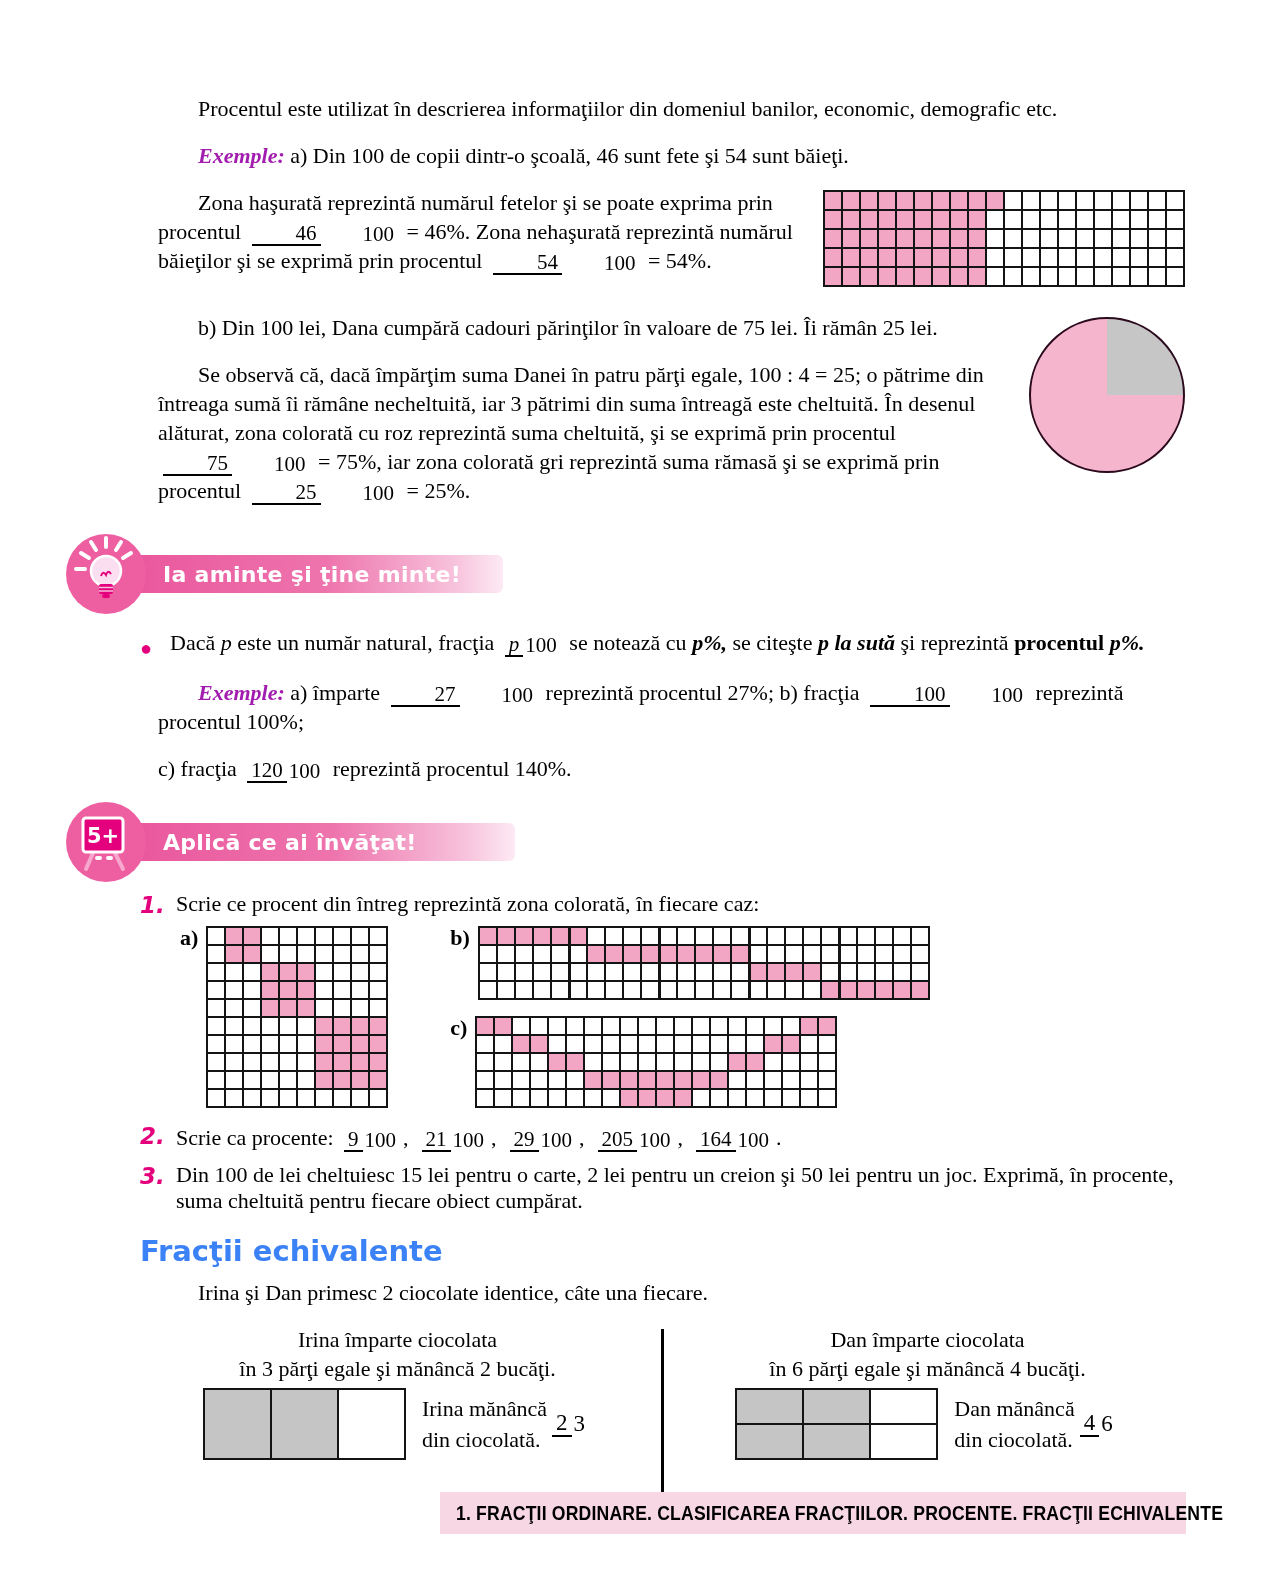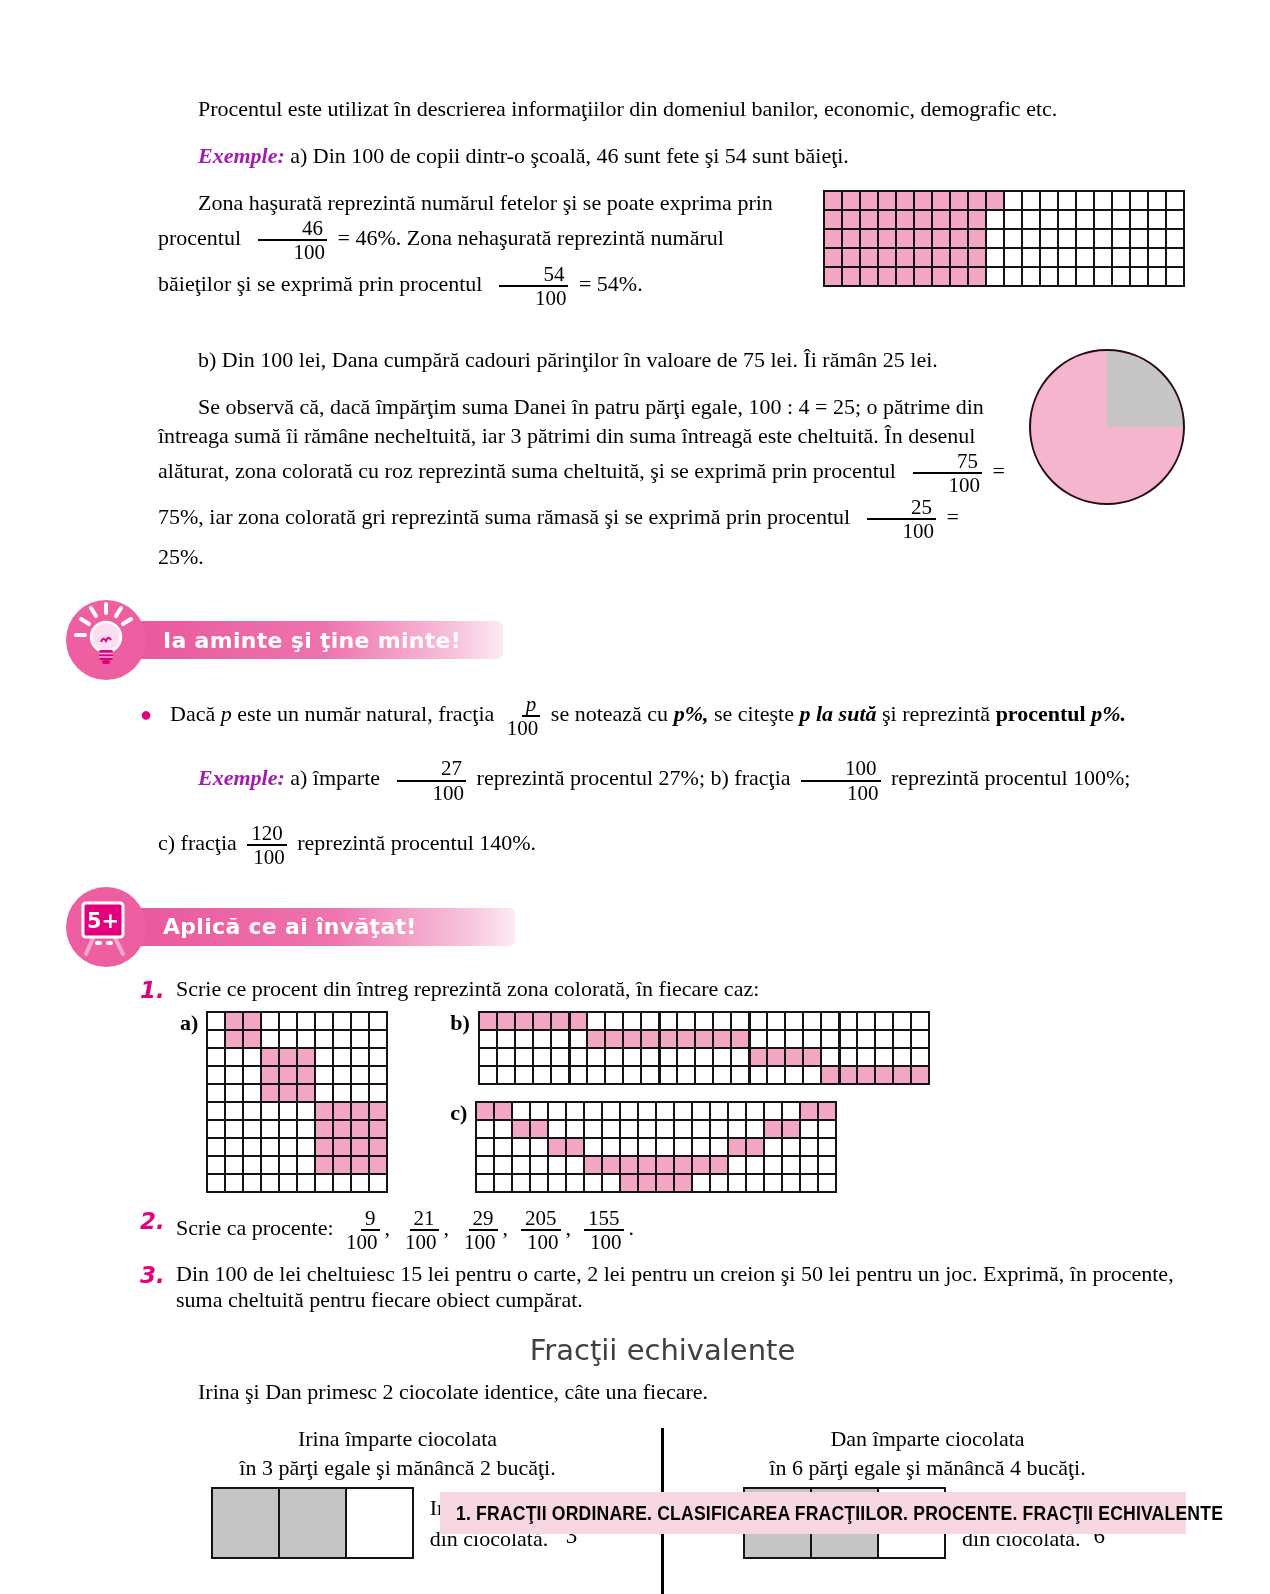--- a/index.html
+++ b/index.html
@@ -9,21 +9,21 @@
   p{margin:18px;line-height:29px;}
   .indent{text-indent:40px;}
   .magenta{color:#a21caf;}
   .bi{font-weight:bold;font-style:italic;}
   .b{font-weight:bold;}
   .i{font-style:italic;}
   .clearfix::after{content:"";display:block;clear:both;}
   .float-r{float:right;}
 
   
-  .frac{display:inline-flex;flex-direction:column;align-items:flex-end;vertical-align:middle;
+  .frac{display:inline-flex;flex-direction:row;align-items:center;vertical-align:middle;
         line-height:1.05;margin:0 5px;font-size:21px;}
   .frac .n{padding:0 4px;border-bottom:2px solid #000;}
   .frac .d{padding:0 2px;}
   .frac.big{font-size:23px;}
 
   
   .pgrid{display:grid;grid-template-columns:repeat(var(--cols),var(--cw));
          border:1px solid #141414;width:max-content;background:#fff;}
   .pgrid .cell{width:var(--cw);height:var(--ch);border:1px solid #141414;box-sizing:border-box;}
   .pgrid .cell.gb{border-left-width:2px;}
@@ -54,22 +54,22 @@
          color:#e4007d;font-size:23px;line-height:29px;}
   .extext{flex:1;}
 
   .ex1-grids{display:flex;align-items:flex-start;margin-top:6px;}
   .g-item{display:flex;align-items:flex-start;gap:8px;}
   .glabel{font-size:22px;font-weight:bold;line-height:24px;}
   .g-left{margin-left:40px;}
   .g-right{margin-left:62px;display:flex;flex-direction:column;gap:16px;}
 
   
-  .equiv-title{margin-top:20px;text-align:center;font-family:"DejaVu Sans",sans-serif;
-      font-weight:normal;font-size:29px;color:#404040;line-height:34px;}
+  .equiv-title{margin-top:20px;font-family:"DejaVu Sans",sans-serif;
+      font-weight:bold;font-size:29px;color:#3b82f6;line-height:34px;}
   .equiv-cols{display:flex;margin-top:12px;align-items:stretch;}
   .equiv-col{flex:1;}
   .equiv-divider{flex:0 0 3px;background:#000;margin:4px 6px 0 6px;height:172px;}
   .choc-head{text-align:center;line-height:29px;}
   .choc-row{display:flex;justify-content:center;align-items:center;gap:16px;margin-top:5px;}
   .choc-cap{display:flex;align-items:center;line-height:31px;}
 
   
   .footer-bar{position:absolute;left:440px;right:84px;bottom:60px;height:42px;
       background:#f8d7e4;display:flex;align-items:center;padding-left:16px;}
@@ -636,21 +636,21 @@
           </span><span style="margin-right: 8px;">,</span><span class="frac">
             <span class="n">21</span>
             <span class="d">100</span>
           </span><span style="margin-right: 8px;">,</span><span class="frac">
             <span class="n">29</span>
             <span class="d">100</span>
           </span><span style="margin-right: 8px;">,</span><span class="frac">
             <span class="n">205</span>
             <span class="d">100</span>
           </span><span style="margin-right: 8px;">,</span><span class="frac">
-            <span class="n">155</span>
+            <span class="n">164</span>
             <span class="d">100</span>
           </span><span style="margin-right: 8px;">.</span></span>
     </div>
   </div>
 
   <div class="exrow" style="margin-top:8px;">
     <div class="exnum">3.</div>
     <div class="extext">Din 100 de lei cheltuiesc 15 lei pentru o carte, 2 lei pentru un creion şi 50 lei pentru un joc. Exprimă, în procente, suma cheltuită pentru fiecare obiect cumpărat.</div>
   </div>
 

